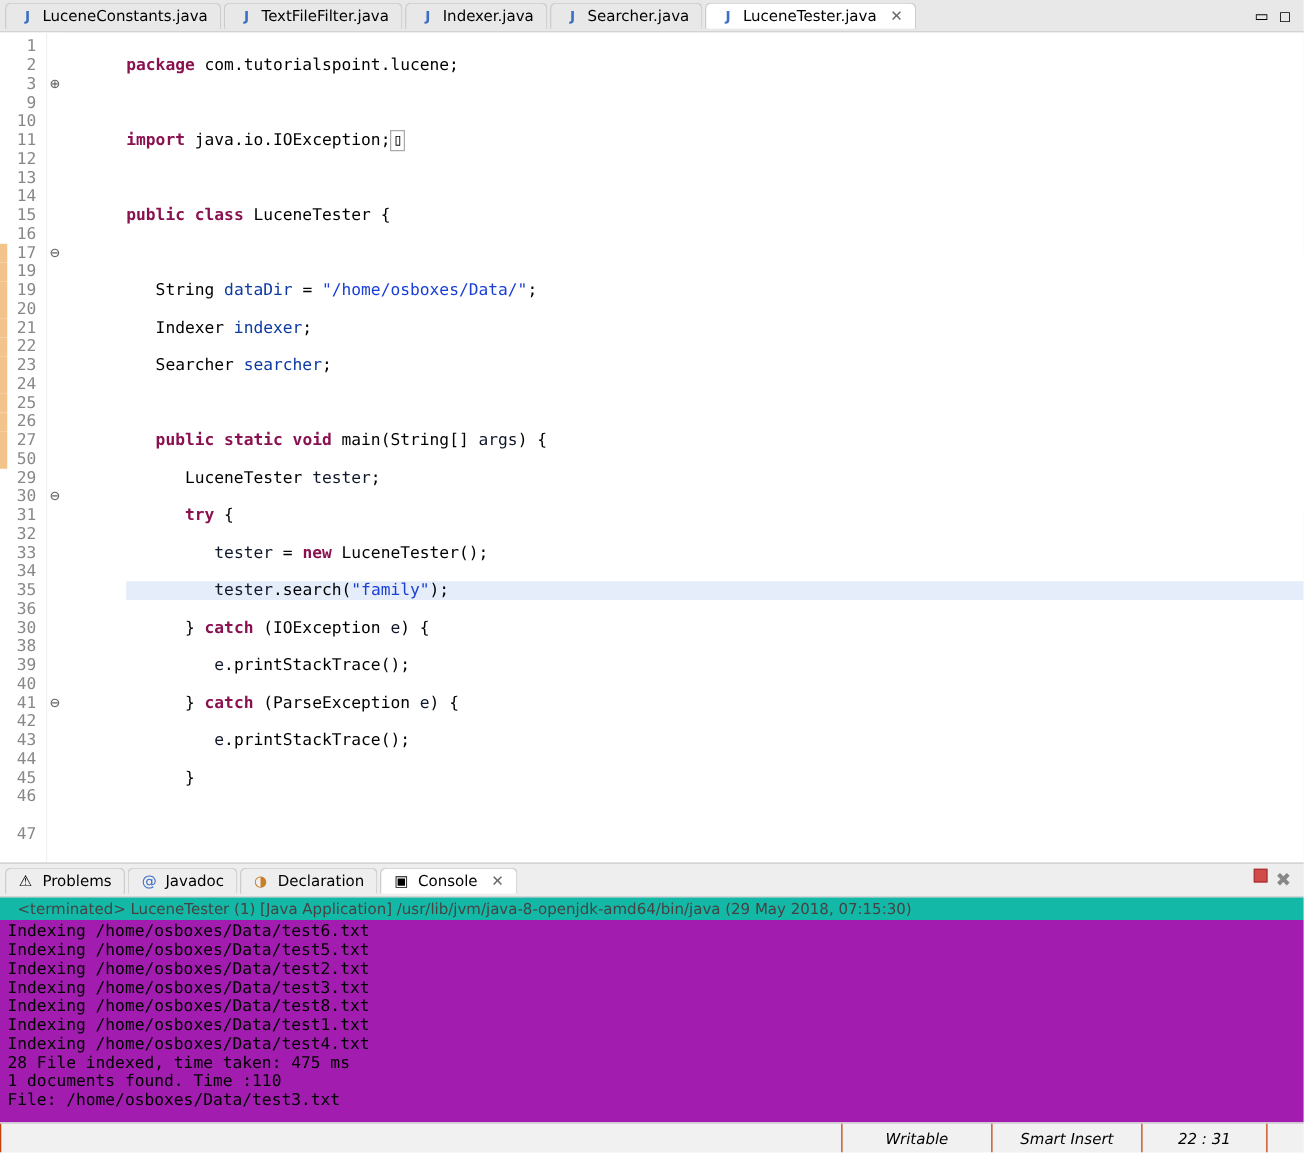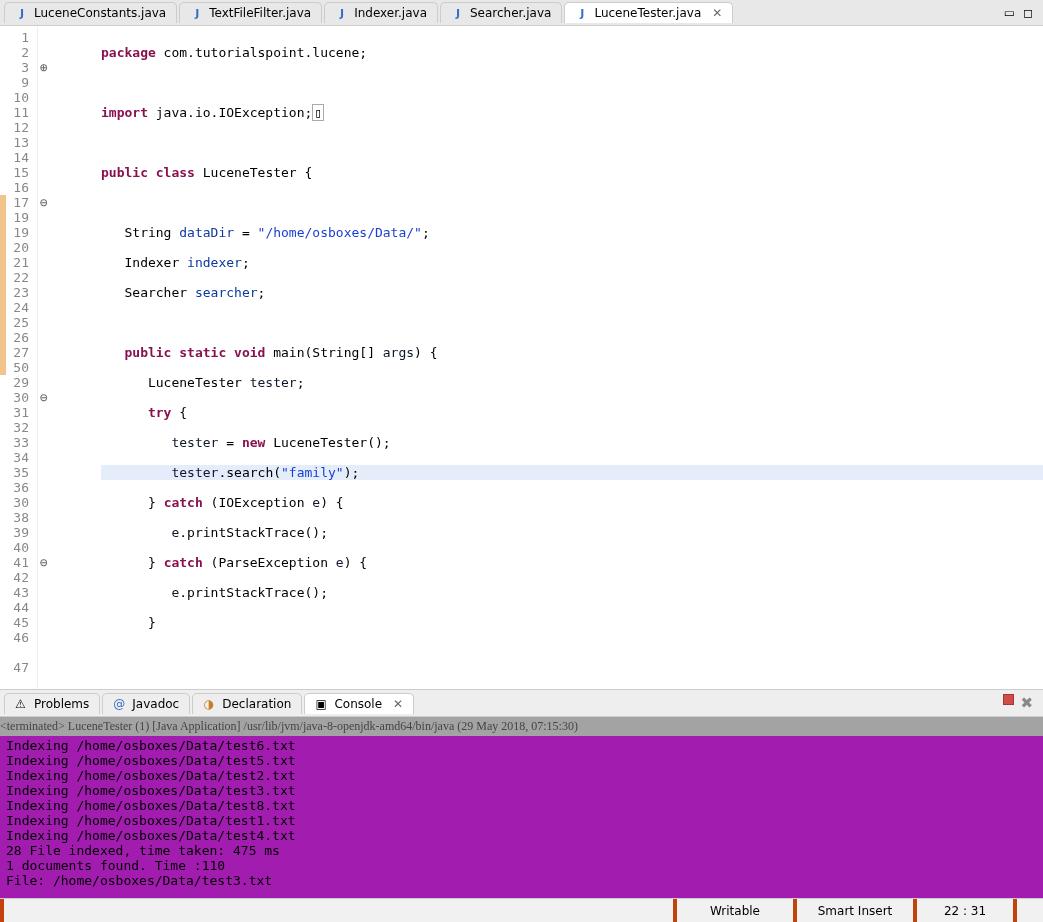--- a/index.html
+++ b/index.html
@@ -106,46 +106,46 @@
   background: #eee;
   border-top-left-radius: 5px;
   border-top-right-radius: 5px;
   margin-right: 2px;
   cursor: pointer;
 }
 .bottom-tab.active { background: #fff; }
 .bottom-tab-bar-spacer { flex: 1; }
 .console-tools { display: flex; gap: 6px; padding-right: 6px; }
 .console-meta {
-  background: #a3a3a3;
-  padding: 2px 0;
+  background: #14b8a6;
+  padding: 2px 14px;
   color: #444;
   font-size: 12px;
-  font-family: Liberation Serif, serif;
 }
 .console-output {
   background: #a21caf;
   padding: 2px 6px 10px 6px;
   font-family: "DejaVu Sans Mono", Menlo, Consolas, monospace;
   font-size: 13px;
   line-height: 15px;
   white-space: pre;
   flex: 0 0 auto;
 }
 .status-bar {
   display: flex;
   border-top: 1px solid #ccc;
   background: #f1f1f1;
   height: 24px;
   font-size: 12px;
 }
 .status-cell {
-  border-left: 4px solid #c2410c;
+  border-left: 1px solid #c2410c;
   display: flex; align-items: center; justify-content: center;
   padding: 0 12px;
+  font-style: italic;
 }
 .status-bar .flex { flex: 1; }
 .icon-j { color: #3b6fc4; font-weight: bold; font-size: 11px; }
 .stop-sq { width: 11px; height: 11px; background: #d14b4b; border: 1px solid #a33; }
 .x-grey { color: #888; font-size: 15px; font-weight: bold; }
 .mini-icon { width:14px; height:14px; display:inline-block; }
 </style>
 </head>
 <body>
 

